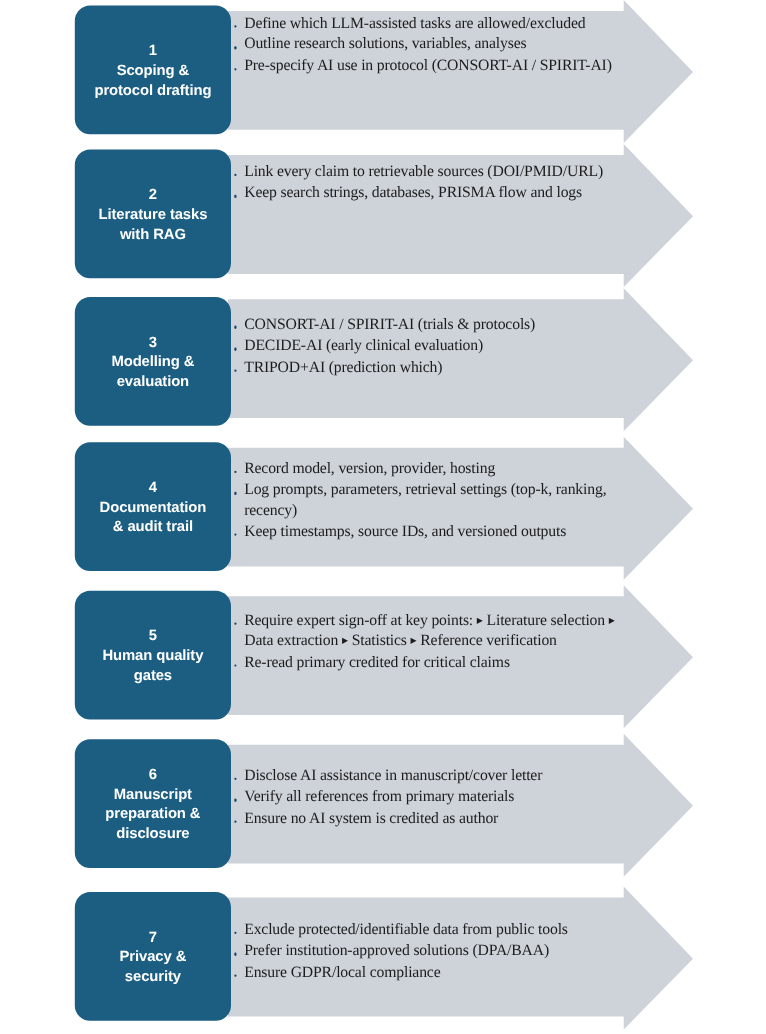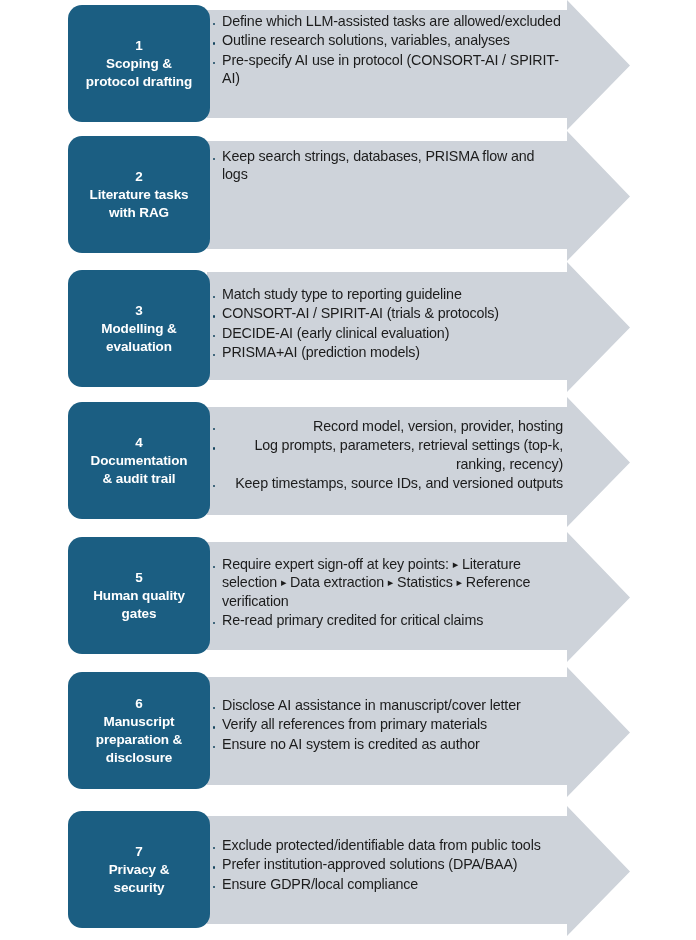--- a/index.html
+++ b/index.html
@@ -69,20 +69,21 @@
     letter-spacing: -.1px;
     white-space: pre-line;
   }
   
   .bullets {
     position: absolute;
     left: 213px;
     width: 350px;
     z-index: 2;
     box-sizing: border-box;
+    font-family: Liberation Serif, serif;
   }
   .bullet {
     position: relative;
     padding-left: 9px;
     font-size: 14.3px;
     line-height: 1.285;
     color: #1c1c1c;
     letter-spacing: -.15px;
     margin-bottom: 1px;
   }
@@ -127,53 +128,54 @@
         <svg viewBox="0 0 423 131" preserveAspectRatio="none">
           <polygon fill="#ced3da" points="0,10 360,10 360,0 423,65.5 360,130 360,118 0,118"></polygon>
         </svg>
       </div>
       <div class="step-box" style="top: 5px; height: 117px; background: rgb(27, 94, 130); color: rgb(255, 255, 255);">
         <div class="step-num">2</div>
         <div class="step-title">Literature tasks
 with RAG</div>
       </div>
       <div class="bullets" style="top: 16px;">
+        <div class="bullet"><span class="dot"></span><span>Link every claim to retrievable sources (DOI/PMID/URL)</span></div>
         <div class="bullet"><span class="dot"></span><span>Keep search strings, databases, PRISMA flow and logs</span></div>
       </div>
     </div>
     <div class="row" style="top: 262px; height: 131px;">
       <div class="arrow">
         <svg viewBox="0 0 423 131" preserveAspectRatio="none">
           <polygon fill="#ced3da" points="0,10 360,10 360,0 423,65.5 360,130 360,118 0,118"></polygon>
         </svg>
       </div>
       <div class="step-box" style="top: 8px; height: 117px; background: rgb(27, 94, 130); color: rgb(255, 255, 255);">
         <div class="step-num">3</div>
         <div class="step-title">Modelling &amp;
 evaluation</div>
       </div>
       <div class="bullets" style="top: 23px;">
-        <div class="bullet"><span class="dot"></span><span>Match study type to reporting guideline</span></div>
+        <div class="bullet"><span class="dot"></span></div>
         <div class="bullet"><span class="dot"></span><span>CONSORT-AI / SPIRIT-AI (trials &amp; protocols)</span></div>
         <div class="bullet"><span class="dot"></span><span>DECIDE-AI (early clinical evaluation)</span></div>
-        <div class="bullet"><span class="dot"></span><span>PRISMA+AI (prediction models)</span></div>
+        <div class="bullet"><span class="dot"></span><span>TRIPOD+AI (prediction which)</span></div>
       </div>
     </div>
     <div class="row" style="top: 397px; height: 131px;">
       <div class="arrow">
         <svg viewBox="0 0 423 131" preserveAspectRatio="none">
           <polygon fill="#ced3da" points="0,10 360,10 360,0 423,65.5 360,130 360,118 0,118"></polygon>
         </svg>
       </div>
       <div class="step-box" style="top: 5px; height: 117px; background: rgb(27, 94, 130); color: rgb(255, 255, 255);">
         <div class="step-num">4</div>
         <div class="step-title">Documentation
 &amp; audit trail</div>
       </div>
-      <div class="bullets" style="top: 20px; text-align: right;">
+      <div class="bullets" style="top: 20px;">
         <div class="bullet"><span class="dot"></span><span>Record model, version, provider, hosting</span></div>
         <div class="bullet"><span class="dot"></span><span>Log prompts, parameters, retrieval settings (top-k, ranking, recency)</span></div>
         <div class="bullet"><span class="dot"></span><span>Keep timestamps, source IDs, and versioned outputs</span></div>
       </div>
     </div>
     <div class="row" style="top: 532px; height: 131px;">
       <div class="arrow">
         <svg viewBox="0 0 423 131" preserveAspectRatio="none">
           <polygon fill="#ced3da" points="0,10 360,10 360,0 423,65.5 360,130 360,118 0,118"></polygon>
         </svg>

